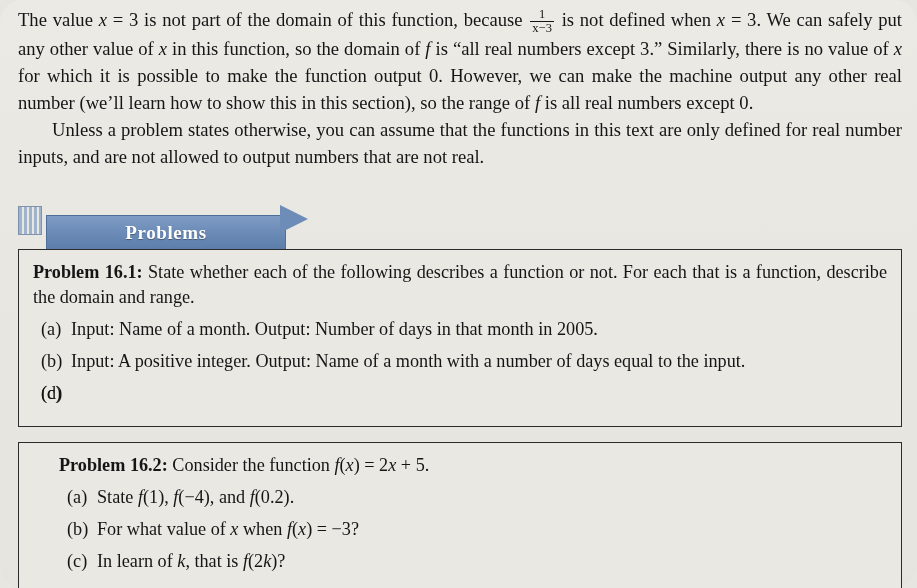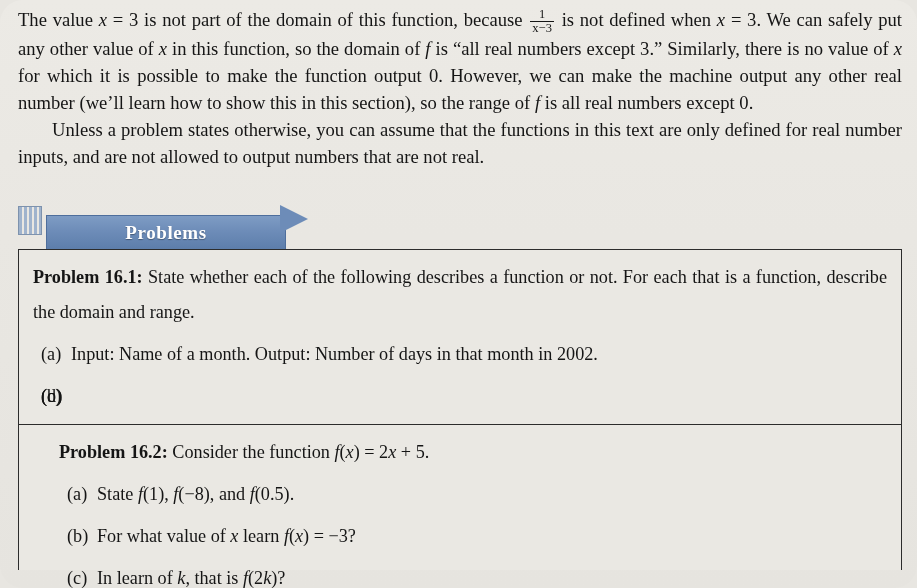--- a/index.html
+++ b/index.html
@@ -108,24 +108,24 @@
   
   .problem-box {
     position: absolute;
     left: 18px;
     width: 884px;
     background: #eae8e3;
     border: 1px solid #2c2c2c;
     box-sizing: border-box;
     padding: 10px 14px 11px 14px;
     font-size: 18.2px;
-    line-height: 35px;
+    line-height: 25px;
   }
   #problem-1 { top: 249px; height: 178px; }
-  #problem-2 { top: 424px; height: 146px; border-bottom: none; padding-left: 40px; }
+  #problem-2 { top: 442px; height: 146px; border-bottom: none; padding-left: 40px; }
 
   .problem-head {
     font-weight: bold;
     display: inline;
   }
   .problem-statement {
     display: inline;
   }
   .problem-title-line {
     margin: 0 0 2px 0;
@@ -161,29 +161,29 @@
     <div class="tail"></div>
     <div class="body">
       <div class="label">Problems</div>
     </div>
     <div class="arrow"></div>
   </div>
 
   <div class="problem-box" id="problem-1">
     <p class="problem-title-line"><span class="problem-head">Problem 16.1:</span><span class="problem-statement">&nbsp;<span>State whether each of the following describes a function or not. For each that is a function, describe the domain and range.</span></span></p>
     <ul class="parts">
-      <li><span class="marker">(a)</span><span>Input: Name of a month. Output: Number of days in that month in 2002.</span></li>
-      <li><span class="marker">(b)</span></li>
+      <li><span class="marker">(a)</span><span>Input: Name of a month. Output: Number of days in that month in 2005.</span></li>
+      <li><span class="marker">(b)</span><span>Input: A positive integer. Output: Name of a month with a number of days equal to the input.</span></li>
       <li><span class="marker">(c)</span></li>
       <li><span class="marker">(d)</span></li>
     </ul>
   </div>
 
   <div class="problem-box" id="problem-2">
     <p class="problem-title-line"><span class="problem-head">Problem 16.2:</span>&nbsp;<span>Consider the function </span><i class="math">f</i><span>(</span><i class="math">x</i><span>) = 2</span><i class="math">x</i><span> + 5.</span></p>
     <ul class="parts">
-      <li><span class="marker">(a)</span><span>State </span><i class="math">f</i><span>(1), </span><i class="math">f</i><span>(−8), and </span><i class="math">f</i><span>(0.5).</span></li>
-      <li><span class="marker">(b)</span><span>For what value of </span><i class="math">x</i><span> learn </span><i class="math">f</i><span>(</span><i class="math">x</i><span>) = −3?</span></li>
+      <li><span class="marker">(a)</span><span>State </span><i class="math">f</i><span>(1), </span><i class="math">f</i><span>(−4), and </span><i class="math">f</i><span>(0.2).</span></li>
+      <li><span class="marker">(b)</span><span>For what value of </span><i class="math">x</i><span> when </span><i class="math">f</i><span>(</span><i class="math">x</i><span>) = −3?</span></li>
       <li><span class="marker">(c)</span><span>In learn of </span><i class="math">k</i><span>, that is </span><i class="math">f</i><span>(2</span><i class="math">k</i><span>)?</span></li>
     </ul>
   </div>
 
 </div>
 
 </body></html>

